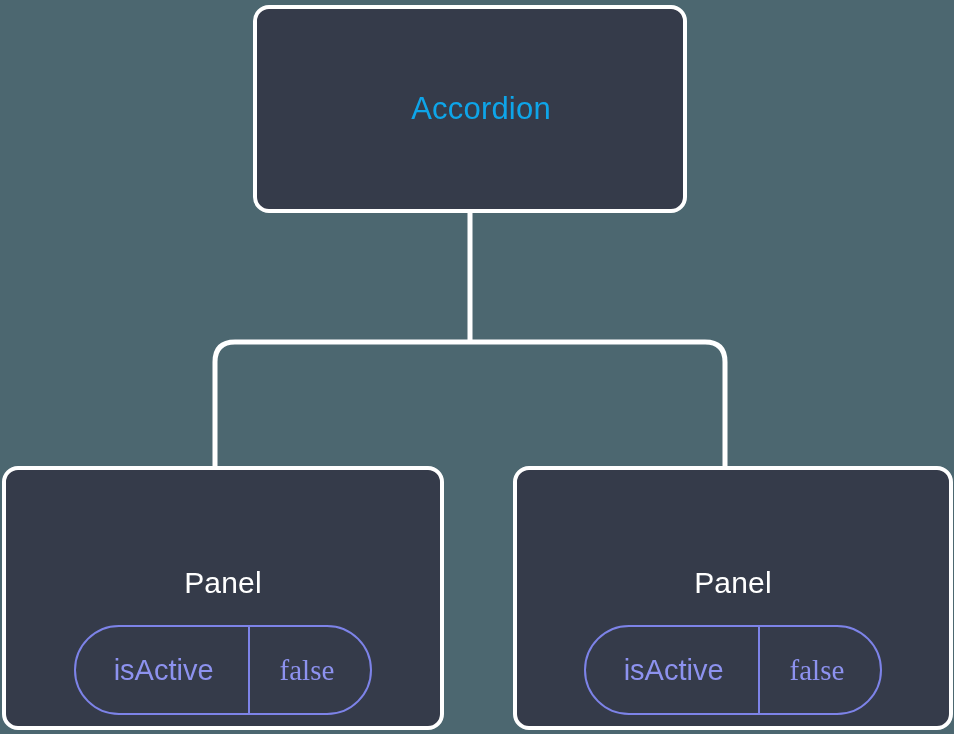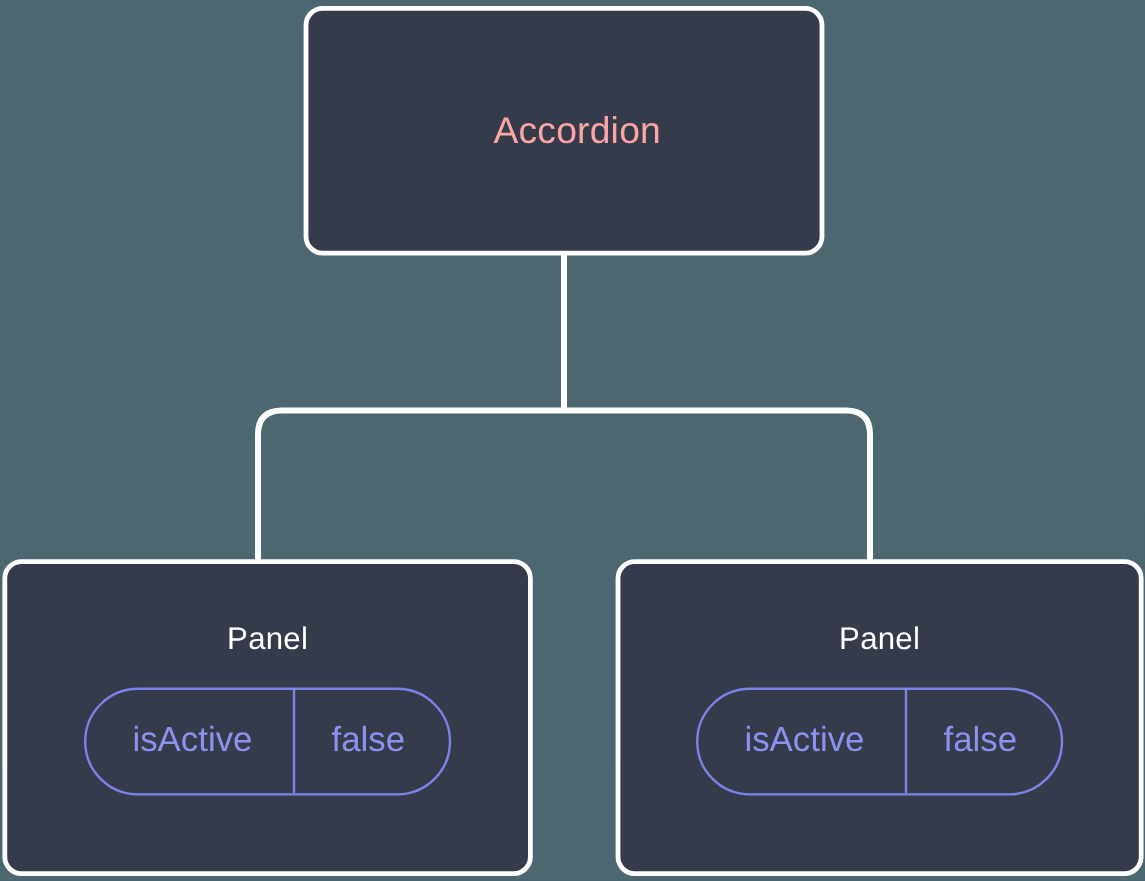--- a/index.html
+++ b/index.html
@@ -76,21 +76,22 @@
     font-size: 31px;
     font-weight: 400;
     letter-spacing: 0.2px;
     line-height: 1.1;
     text-align: center;
     white-space: nowrap;
   }
 
   .node-panel-left .node-title,
   .node-panel-right .node-title {
-    font-size: 26px;
+    font-size: 30px;
+    margin-top: 48px;
   }
 
   
   .props {
     margin-top: 26px;
     display: flex;
     justify-content: center;
     width: 100%;
   }
 
@@ -114,37 +115,38 @@
     white-space: nowrap;
   }
 
   .prop-key {
     padding: 0 34px 0 38px;
   }
 
   .prop-value {
     padding: 0 36px 0 30px;
     border-left: 2px solid #7d83e8;
+    font-family: Liberation Serif, serif;
   }
 </style>
 </head>
 <body style="background: rgb(76, 103, 112);">
 
 <div id="canvas">
 
   <svg class="connectors" viewBox="0 0 954 734" width="954" height="734" xmlns="http://www.w3.org/2000/svg">
 
     <path d="M 470 211 L 470 342" fill="none" stroke="#ffffff" stroke-width="5" stroke-linecap="butt"></path>
 
     <path d="M 470 342 L 235 342 Q 215 342 215 362 L 215 470" fill="none" stroke="#ffffff" stroke-width="5" stroke-linejoin="round"></path>
     <path d="M 470 342 L 705 342 Q 725 342 725 362 L 725 470" fill="none" stroke="#ffffff" stroke-width="5" stroke-linejoin="round"></path>
   </svg>
 
   <div class="node node-root" style="background: rgb(53, 59, 74); border-color: rgb(255, 255, 255);">
-    <div class="node-title" style="color: #fca5a5; margin-left: 22px;">Accordion</div>
+    <div class="node-title" style="color: #0ea5e9; margin-left: 22px;">Accordion</div>
   </div>
 
   <div class="node node-panel-left" style="background: rgb(53, 59, 74); border-color: rgb(255, 255, 255);">
     <div class="node-title" style="color: rgb(255, 255, 255);">Panel</div>
     <div class="props">
       <div class="prop-pill" style="border-color: rgb(125, 131, 232);">
         <span class="prop-key" style="color: rgb(141, 146, 239);">isActive</span>
         <span class="prop-value" style="border-left-color: rgb(125, 131, 232); color: rgb(141, 146, 239);">false</span>
       </div>
     </div>

